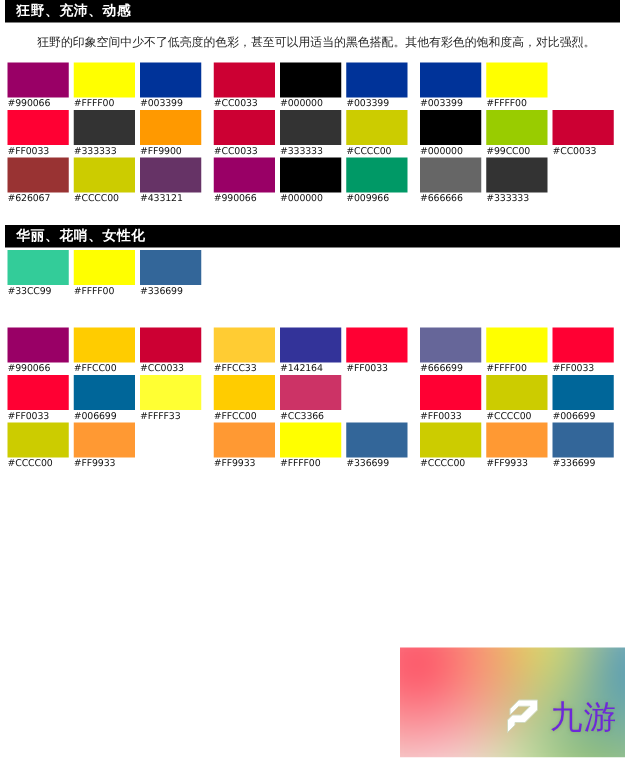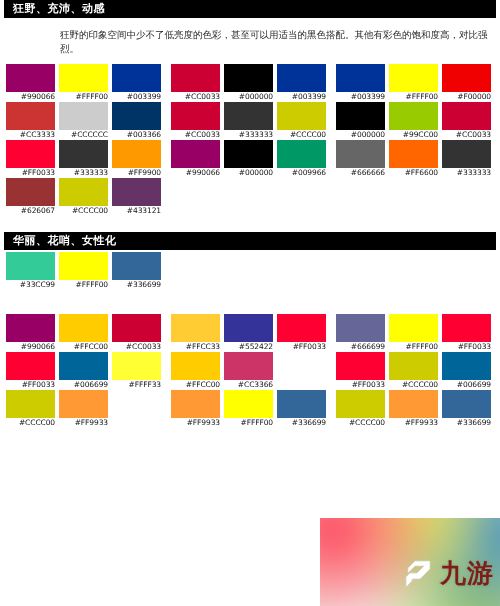--- a/index.html
+++ b/index.html
@@ -35,22 +35,22 @@
     letter-spacing: 0.5px;
     white-space: nowrap;
     overflow: hidden;
   }
 
   
   .section-desc {
     font-size: 9.5px;
     line-height: 14px;
     color: #262626;
-    margin: 10px 12px 8px 60px;
-    text-align: left;
+    margin: 10px 12px 8px 18px;
+    text-align: center;
   }
 
   
   .palette-row {
     display: flex;
     flex-direction: row;
     align-items: flex-start;
     padding-left: 6px;
   }
   .palette-group {
@@ -72,21 +72,21 @@
   .swatch-chip {
     width: 49px;
     height: 28px;
     display: block;
   }
   .swatch-label {
     font-family: "DejaVu Sans", "Liberation Sans", sans-serif;
     font-size: 7.5px;
     line-height: 10px;
     height: 10px;
-    text-align: right;
+    text-align: left;
     color: #111111;
     white-space: nowrap;
     letter-spacing: -0.1px;
   }
   .spacer-md { height: 16px; }
   .spacer-lg { height: 24px; }
 
   
   .watermark-overlay {
     position: absolute;
@@ -107,24 +107,24 @@
       radial-gradient(circle at 78% 78%, rgba(170,205,60,0.8) 0%, rgba(170,205,60,0) 52%),
       radial-gradient(circle at 25% 85%, rgba(250,250,250,0.9) 0%, rgba(250,250,250,0) 50%),
       linear-gradient(160deg, #f3d8dc 0%, #f6eec8 35%, #dfe9d6 65%, #cfe0ea 100%);
     filter: blur(14px);
   }
   .watermark-logo {
     position: absolute;
     left: 84px;
     top: 38px;
     display: flex;
-    align-items: flex-end;
+    align-items: flex-start;
     font-size: 26px;
-    font-weight: bold;
-    color: #7f1d1d;
+    font-weight: normal;
+    color: #6d28d9;
     text-shadow: 0 0 3px rgba(120,150,90,0.65);
     letter-spacing: 1px;
     font-family: "DejaVu Sans", "Liberation Sans", sans-serif;
   }
   .watermark-mark {
     width: 34px;
     height: 34px;
     margin-right: 2px;
   }
 </style>
@@ -149,34 +149,20 @@
           <span class="swatch-chip" style="background-color: rgb(255, 255, 0);"></span>
           <div class="swatch-label">#FFFF00</div>
         </div>
         <div class="swatch-cell">
           <span class="swatch-chip" style="background-color: rgb(0, 51, 153);"></span>
           <div class="swatch-label">#003399</div>
         </div>
       </div>
       <div class="swatch-line">
         <div class="swatch-cell">
-          <span class="swatch-chip" style="background-color: rgb(204, 51, 51);"></span>
-          <div class="swatch-label">#CC3333</div>
-        </div>
-        <div class="swatch-cell">
-          <span class="swatch-chip" style="background-color: rgb(204, 204, 204);"></span>
-          <div class="swatch-label">#CCCCCC</div>
-        </div>
-        <div class="swatch-cell">
-          <span class="swatch-chip" style="background-color: rgb(0, 51, 102);"></span>
-          <div class="swatch-label">#003366</div>
-        </div>
-      </div>
-      <div class="swatch-line">
-        <div class="swatch-cell">
           <span class="swatch-chip" style="background-color: rgb(255, 0, 51);"></span>
           <div class="swatch-label">#FF0033</div>
         </div>
         <div class="swatch-cell">
           <span class="swatch-chip" style="background-color: rgb(51, 51, 51);"></span>
           <div class="swatch-label">#333333</div>
         </div>
         <div class="swatch-cell">
           <span class="swatch-chip" style="background-color: rgb(255, 153, 0);"></span>
           <div class="swatch-label">#FF9900</div>
@@ -246,24 +232,20 @@
     <div class="palette-group">
       <div class="swatch-line">
         <div class="swatch-cell">
           <span class="swatch-chip" style="background-color: rgb(0, 51, 153);"></span>
           <div class="swatch-label">#003399</div>
         </div>
         <div class="swatch-cell">
           <span class="swatch-chip" style="background-color: rgb(255, 255, 0);"></span>
           <div class="swatch-label">#FFFF00</div>
         </div>
-        <div class="swatch-cell">
-          <span class="swatch-chip" style="background-color: rgb(240, 0, 0);"></span>
-          <div class="swatch-label">#F00000</div>
-        </div>
       </div>
       <div class="swatch-line">
         <div class="swatch-cell">
           <span class="swatch-chip" style="background-color: rgb(0, 0, 0);"></span>
           <div class="swatch-label">#000000</div>
         </div>
         <div class="swatch-cell">
           <span class="swatch-chip" style="background-color: rgb(153, 204, 0);"></span>
           <div class="swatch-label">#99CC00</div>
         </div>
@@ -271,24 +253,20 @@
           <span class="swatch-chip" style="background-color: rgb(204, 0, 51);"></span>
           <div class="swatch-label">#CC0033</div>
         </div>
       </div>
       <div class="swatch-line">
         <div class="swatch-cell">
           <span class="swatch-chip" style="background-color: rgb(102, 102, 102);"></span>
           <div class="swatch-label">#666666</div>
         </div>
         <div class="swatch-cell">
-          <span class="swatch-chip" style="background-color: rgb(255, 102, 0);"></span>
-          <div class="swatch-label">#FF6600</div>
-        </div>
-        <div class="swatch-cell">
           <span class="swatch-chip" style="background-color: rgb(51, 51, 51);"></span>
           <div class="swatch-label">#333333</div>
         </div>
       </div>
     </div>
 
   </div>
 
   <div class="spacer-md"></div>
 
@@ -361,21 +339,21 @@
     </div>
 
     <div class="palette-group">
       <div class="swatch-line">
         <div class="swatch-cell">
           <span class="swatch-chip" style="background-color: rgb(255, 204, 51);"></span>
           <div class="swatch-label">#FFCC33</div>
         </div>
         <div class="swatch-cell">
           <span class="swatch-chip" style="background-color: rgb(51, 51, 153);"></span>
-          <div class="swatch-label">#552422</div>
+          <div class="swatch-label">#142164</div>
         </div>
         <div class="swatch-cell">
           <span class="swatch-chip" style="background-color: rgb(255, 0, 51);"></span>
           <div class="swatch-label">#FF0033</div>
         </div>
       </div>
       <div class="swatch-line">
         <div class="swatch-cell">
           <span class="swatch-chip" style="background-color: rgb(255, 204, 0);"></span>
           <div class="swatch-label">#FFCC00</div>

